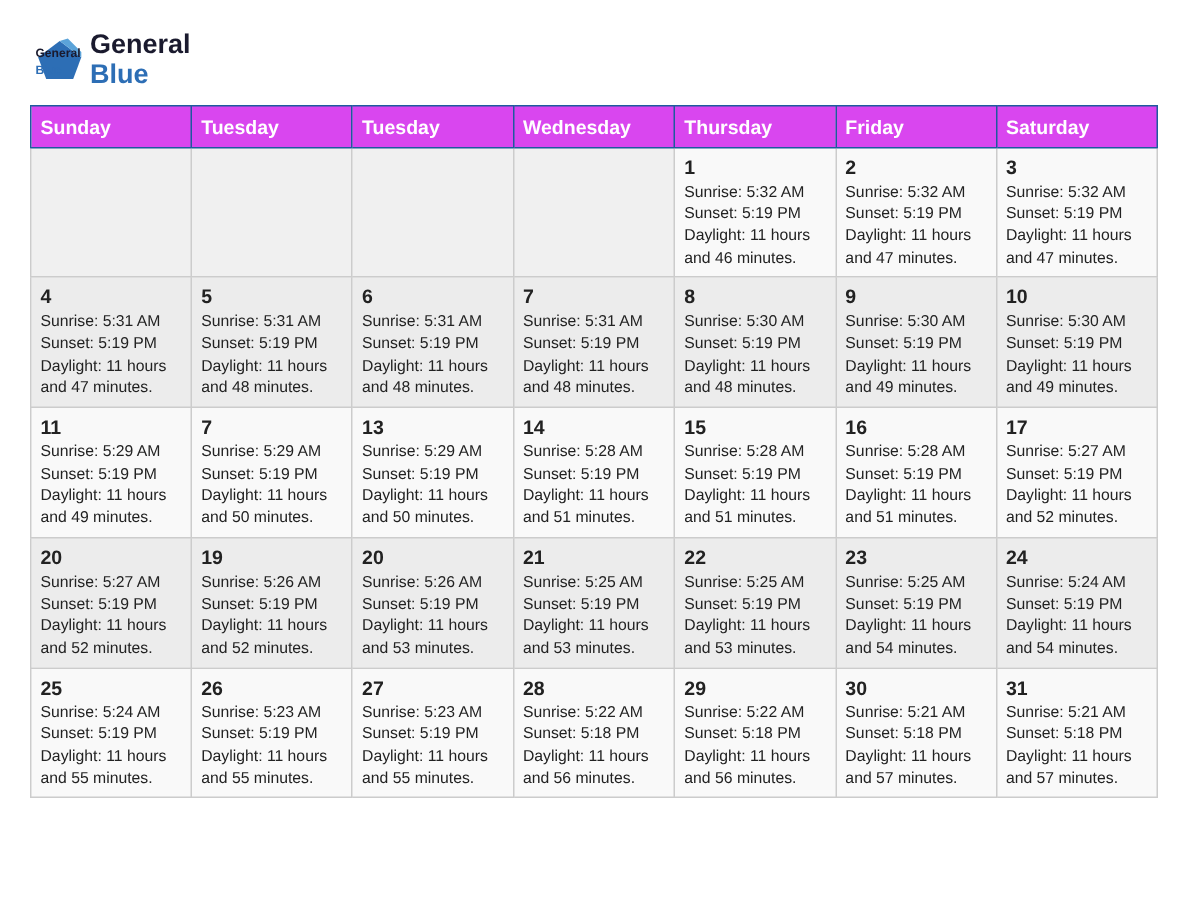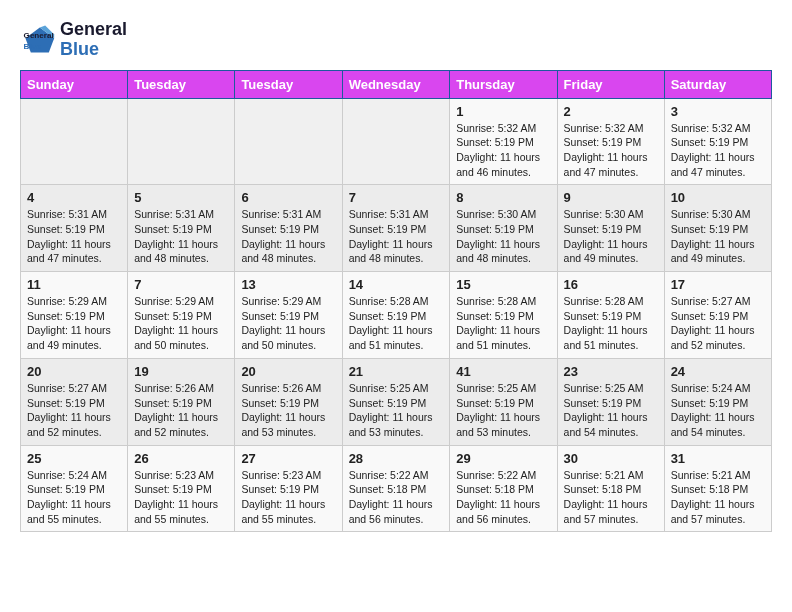--- a/index.html
+++ b/index.html
@@ -258,21 +258,21 @@
 Sunset: 5:19 PM
 Daylight: 11 hours and 53 minutes.</div>
         </td>
         <td>
           <span class="day-num">21</span>
           <div class="day-info" style="white-space: pre-line;">Sunrise: 5:25 AM
 Sunset: 5:19 PM
 Daylight: 11 hours and 53 minutes.</div>
         </td>
         <td>
-          <span class="day-num">41</span>
+          <span class="day-num">22</span>
           <div class="day-info" style="white-space: pre-line;">Sunrise: 5:25 AM
 Sunset: 5:19 PM
 Daylight: 11 hours and 53 minutes.</div>
         </td>
         <td>
           <span class="day-num">23</span>
           <div class="day-info" style="white-space: pre-line;">Sunrise: 5:25 AM
 Sunset: 5:19 PM
 Daylight: 11 hours and 54 minutes.</div>
         </td>

